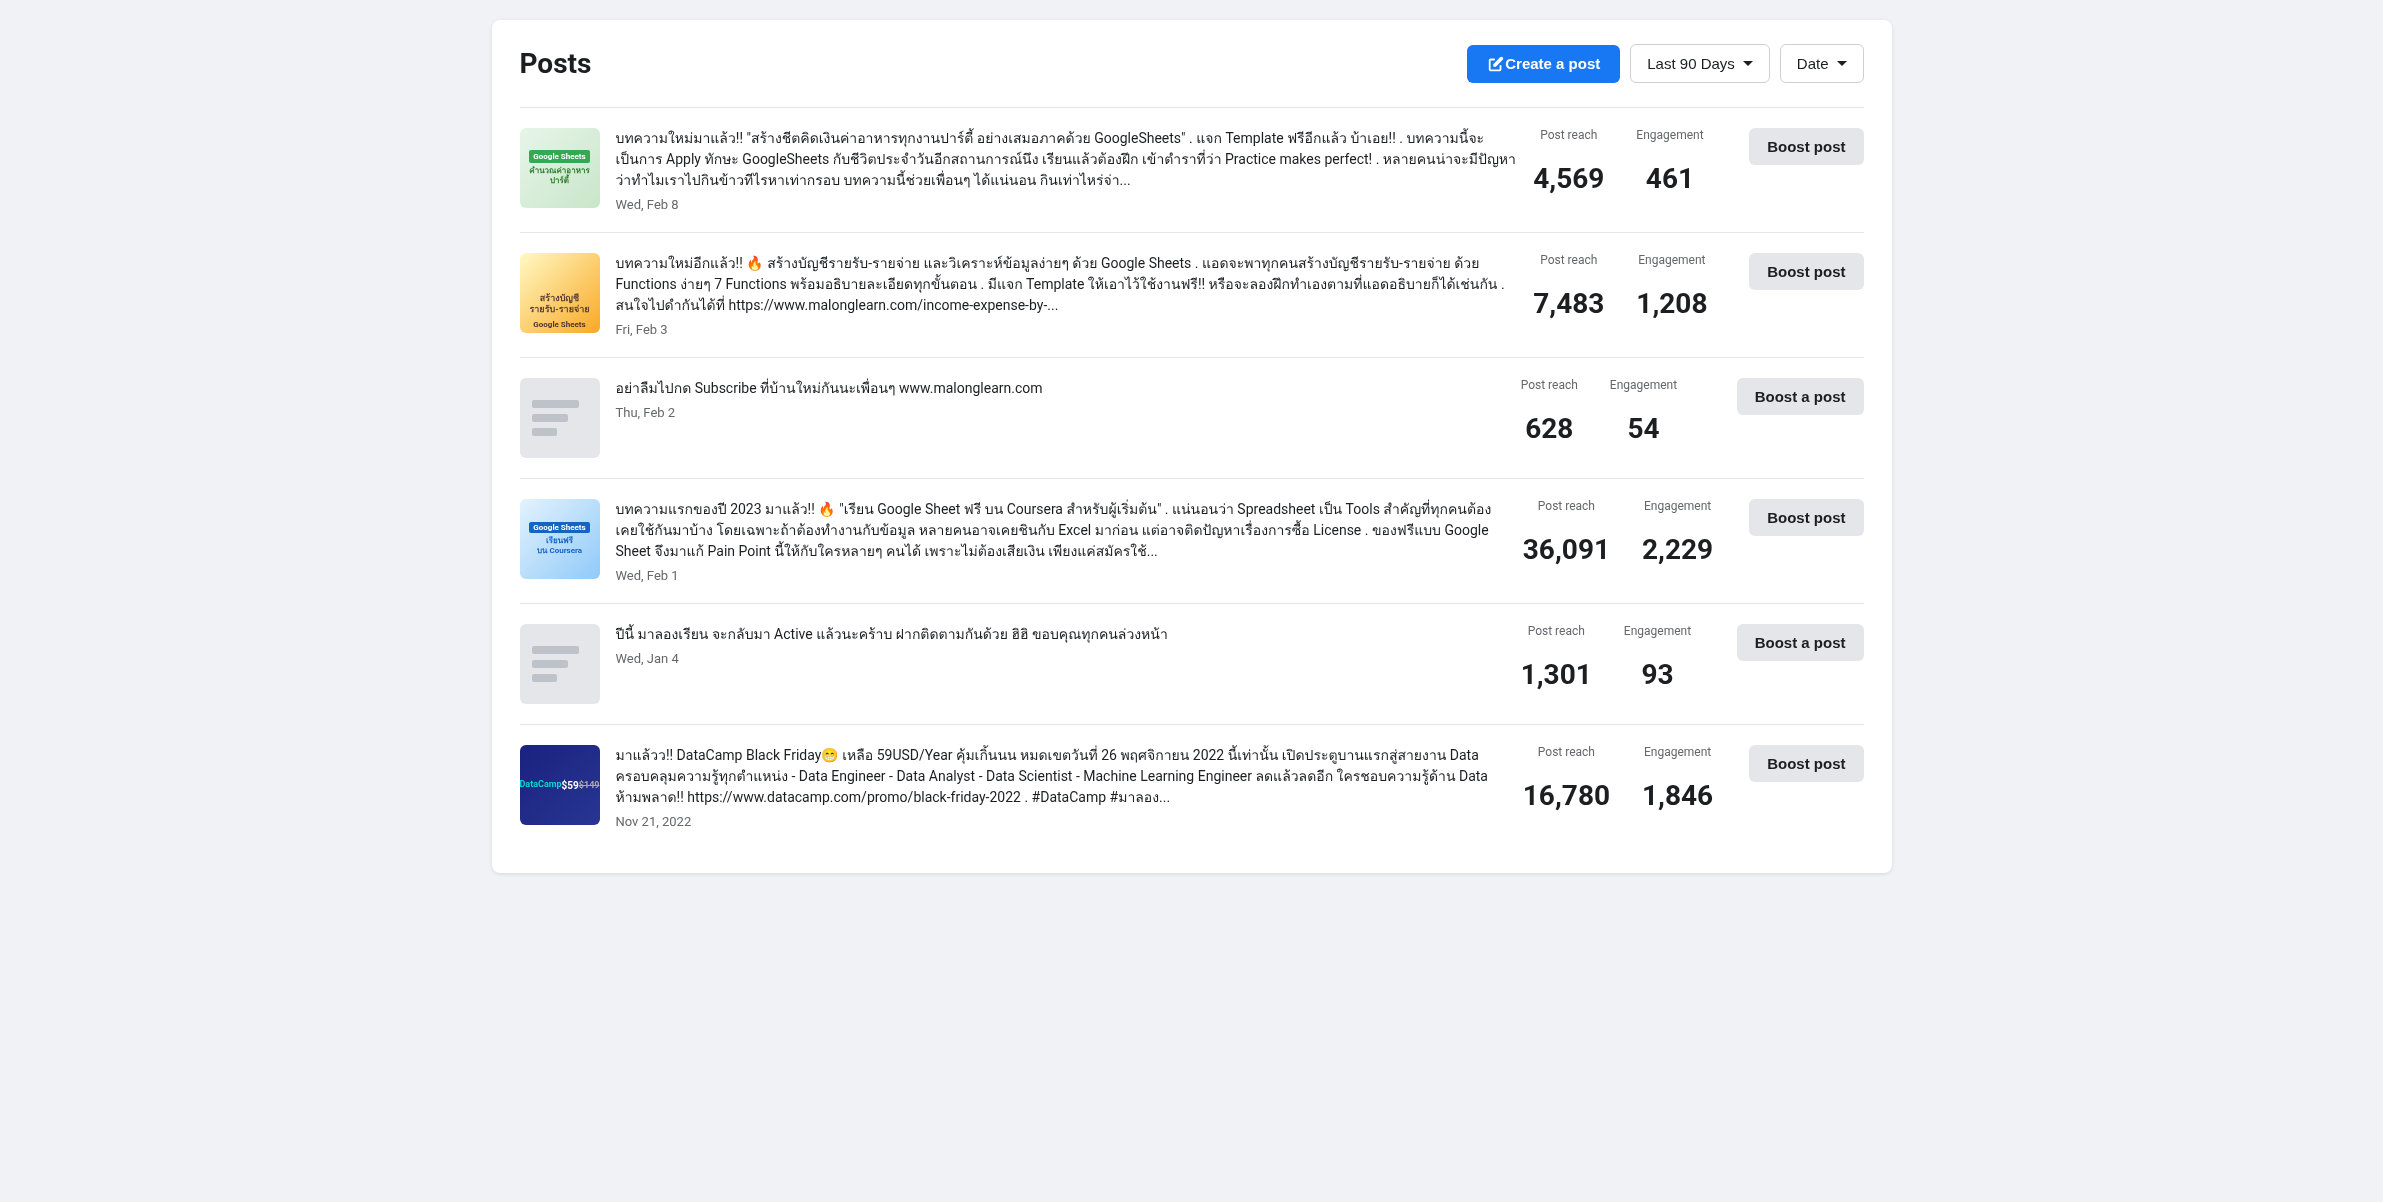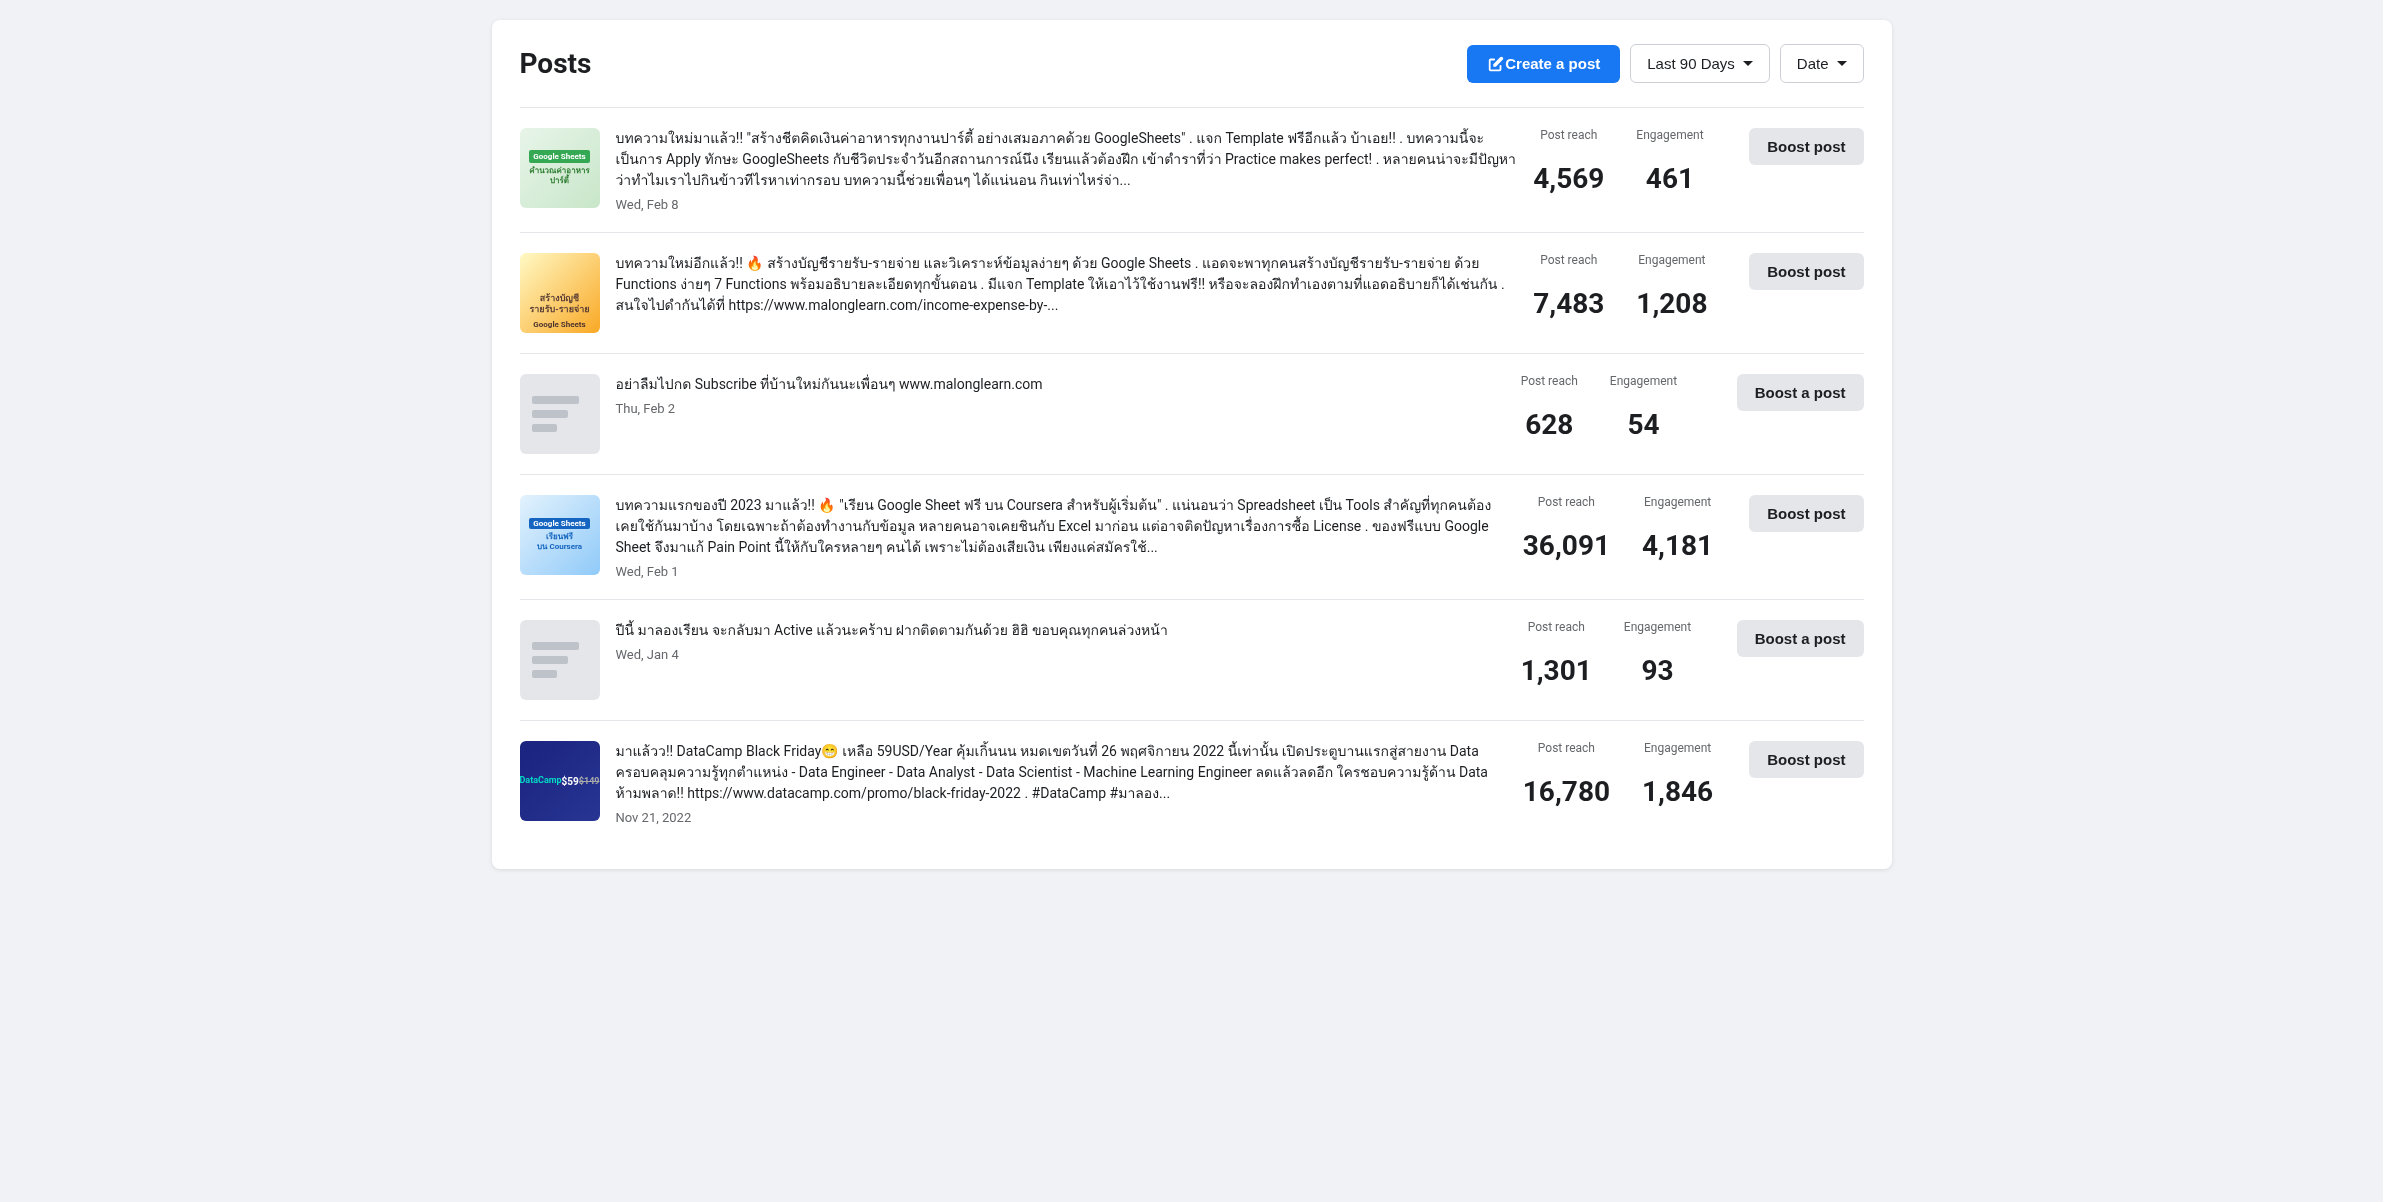--- a/index.html
+++ b/index.html
@@ -296,20 +296,21 @@
   </div>
       <div class="post-item">
     <div class="post-thumbnail has-image">
       <div class="thumb-income">
       <div style="font-size:9px;color:#5d4037;font-weight:700;text-align:center;line-height:1.3;">สร้างบัญชี<br>รายรับ-รายจ่าย</div>
       <div style="margin-top:4px;font-size:8px;color:#4e342e;">Google Sheets</div>
     </div>
     </div>
     <div class="post-content">
       <div class="post-text">บทความใหม่อีกแล้ว!! 🔥 สร้างบัญชีรายรับ-รายจ่าย และวิเคราะห์ข้อมูลง่ายๆ ด้วย Google Sheets . แอดจะพาทุกคนสร้างบัญชีรายรับ-รายจ่าย ด้วย Functions ง่ายๆ 7 Functions พร้อมอธิบายละเอียดทุกขั้นตอน . มีแจก Template ให้เอาไว้ใช้งานฟรี!! หรือจะลองฝึกทำเองตามที่แอดอธิบายก็ได้เช่นกัน . สนใจไปดำกันได้ที่ https://www.malonglearn.com/income-expense-by-...</div>
+      <div class="post-date">Fri, Feb 3</div>
     </div>
     <div class="post-stats">
       <div class="stat-group">
         <span class="stat-label">Post reach</span>
         <span class="stat-value">7,483</span>
       </div>
       <div class="stat-group">
         <span class="stat-label">Engagement</span>
         <span class="stat-value">1,208</span>
       </div>
@@ -355,21 +356,21 @@
       <div class="post-text">บทความแรกของปี 2023 มาแล้ว!! 🔥 "เรียน Google Sheet ฟรี บน Coursera สำหรับผู้เริ่มต้น" . แน่นอนว่า Spreadsheet เป็น Tools สำคัญที่ทุกคนต้องเคยใช้กันมาบ้าง โดยเฉพาะถ้าต้องทำงานกับข้อมูล หลายคนอาจเคยชินกับ Excel มาก่อน แต่อาจติดปัญหาเรื่องการซื้อ License . ของฟรีแบบ Google Sheet จึงมาแก้ Pain Point นี้ให้กับใครหลายๆ คนได้ เพราะไม่ต้องเสียเงิน เพียงแค่สมัครใช้...</div>
       <div class="post-date">Wed, Feb 1</div>
     </div>
     <div class="post-stats">
       <div class="stat-group">
         <span class="stat-label">Post reach</span>
         <span class="stat-value">36,091</span>
       </div>
       <div class="stat-group">
         <span class="stat-label">Engagement</span>
-        <span class="stat-value">4,181</span>
+        <span class="stat-value">2,229</span>
       </div>
     </div>
     <div class="post-action">
       <button class="btn-boost">Boost post</button>
     </div>
   </div>
       <div class="post-item">
     <div class="post-thumbnail ">
       <div class="thumb-placeholder">
       <div class="thumb-line long"></div>

